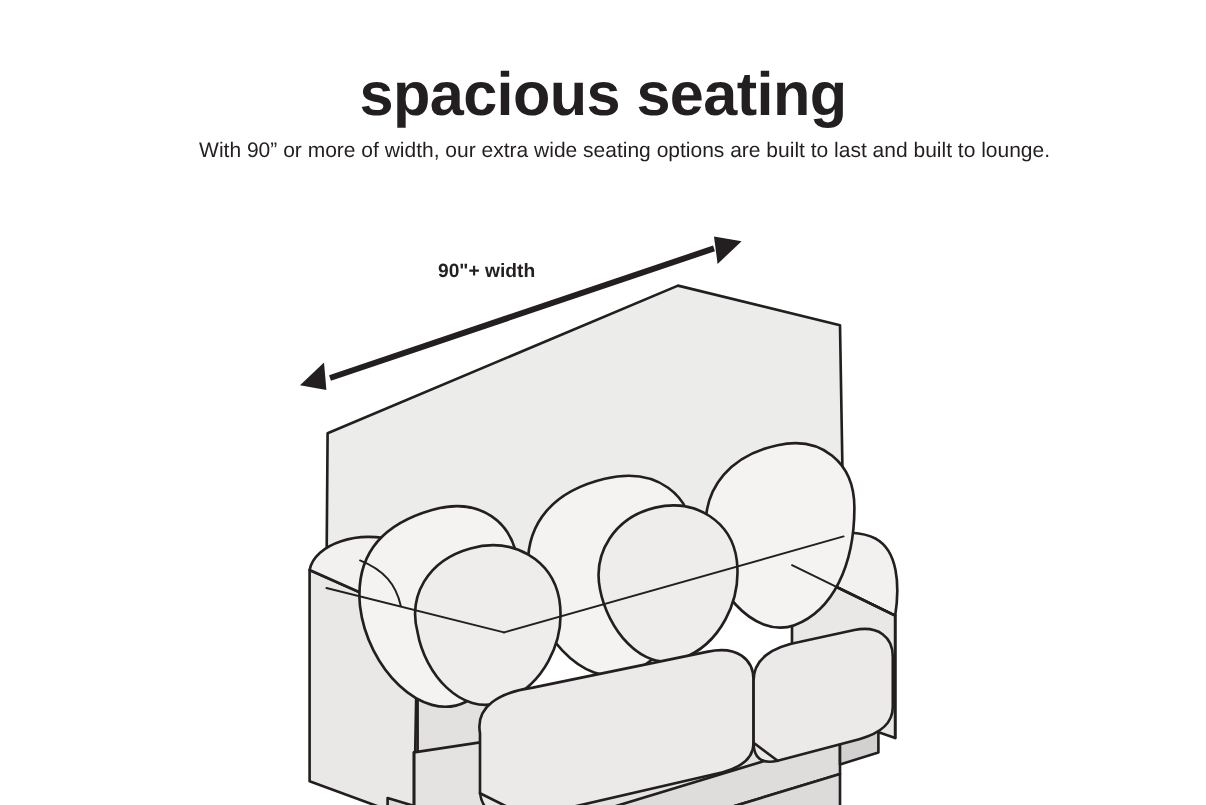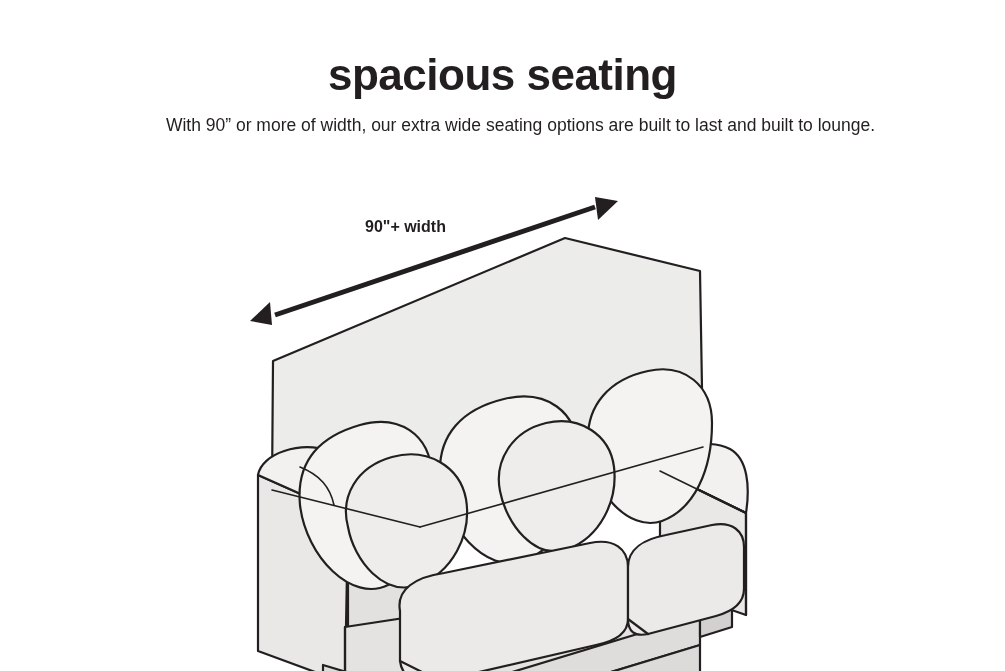--- a/index.html
+++ b/index.html
@@ -20,21 +20,21 @@
     width: 1005px;
     height: 671px;
     background: #ffffff;
   }
   .headline {
     position: absolute;
     top: 50px;
     left: 0;
     width: 1005px;
     text-align: center;
-    font-size: 44px;
+    font-size: 51px;
     font-weight: bold;
     letter-spacing: -0.5px;
     color: #231f20;
     line-height: 1.15;
   }
   .subcopy {
     position: absolute;
     top: 113px;
     left: 0;
     width: 1005px;

